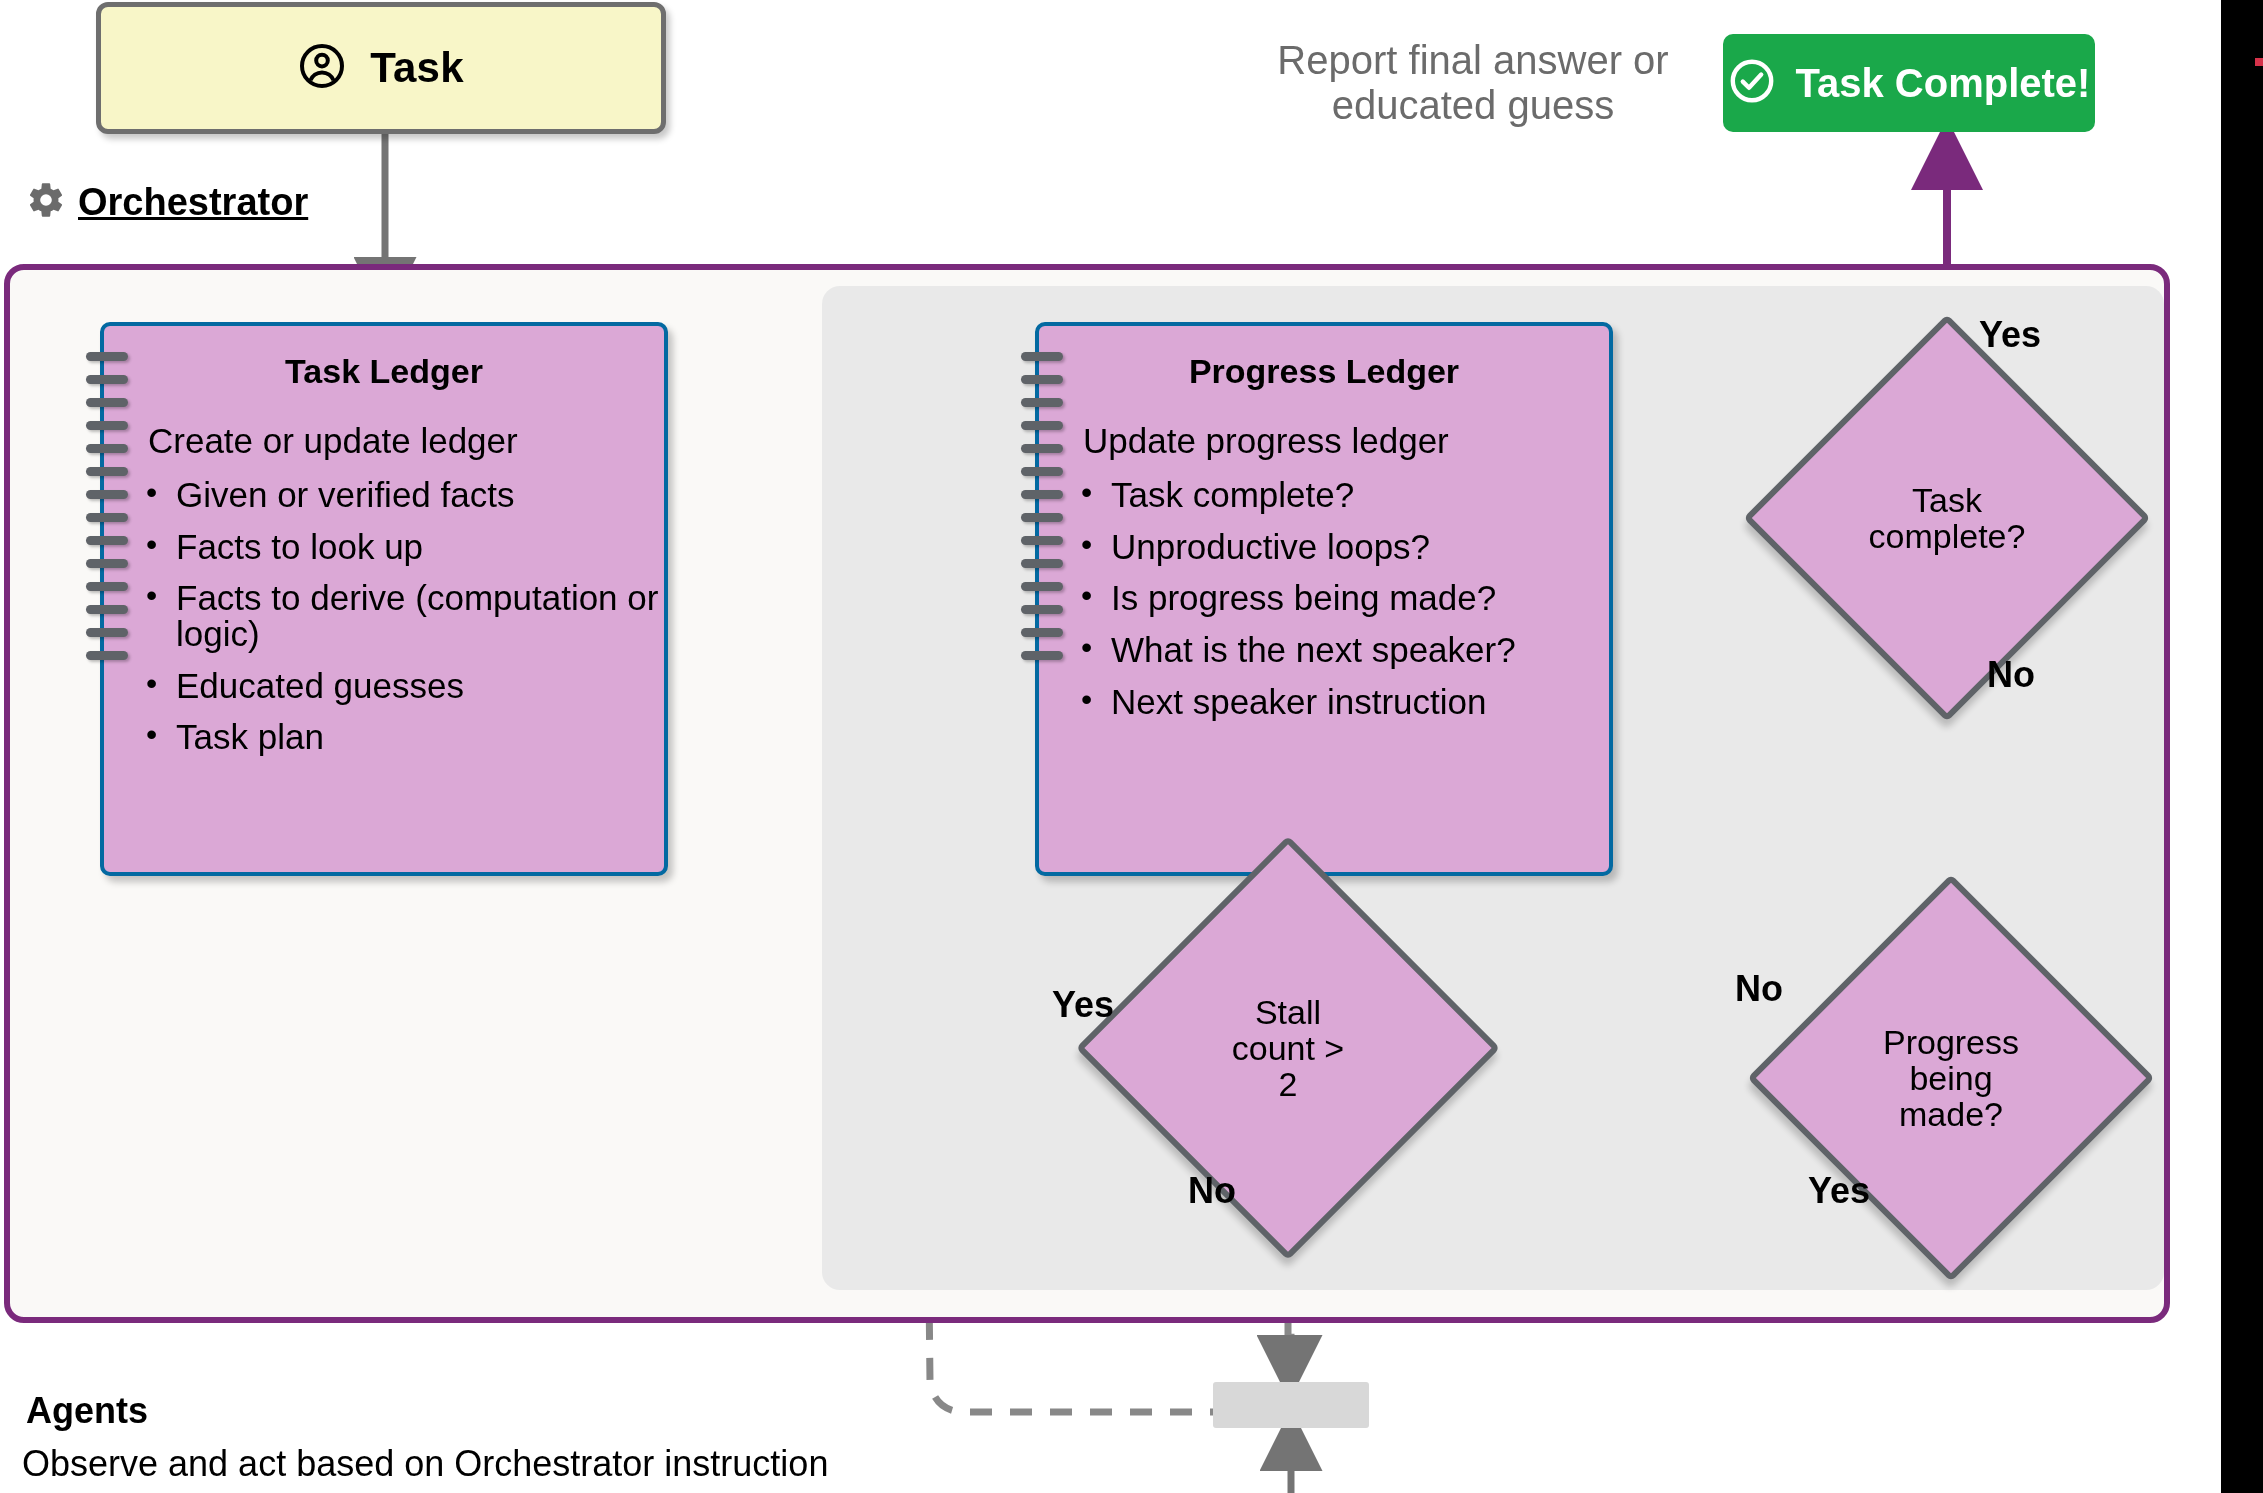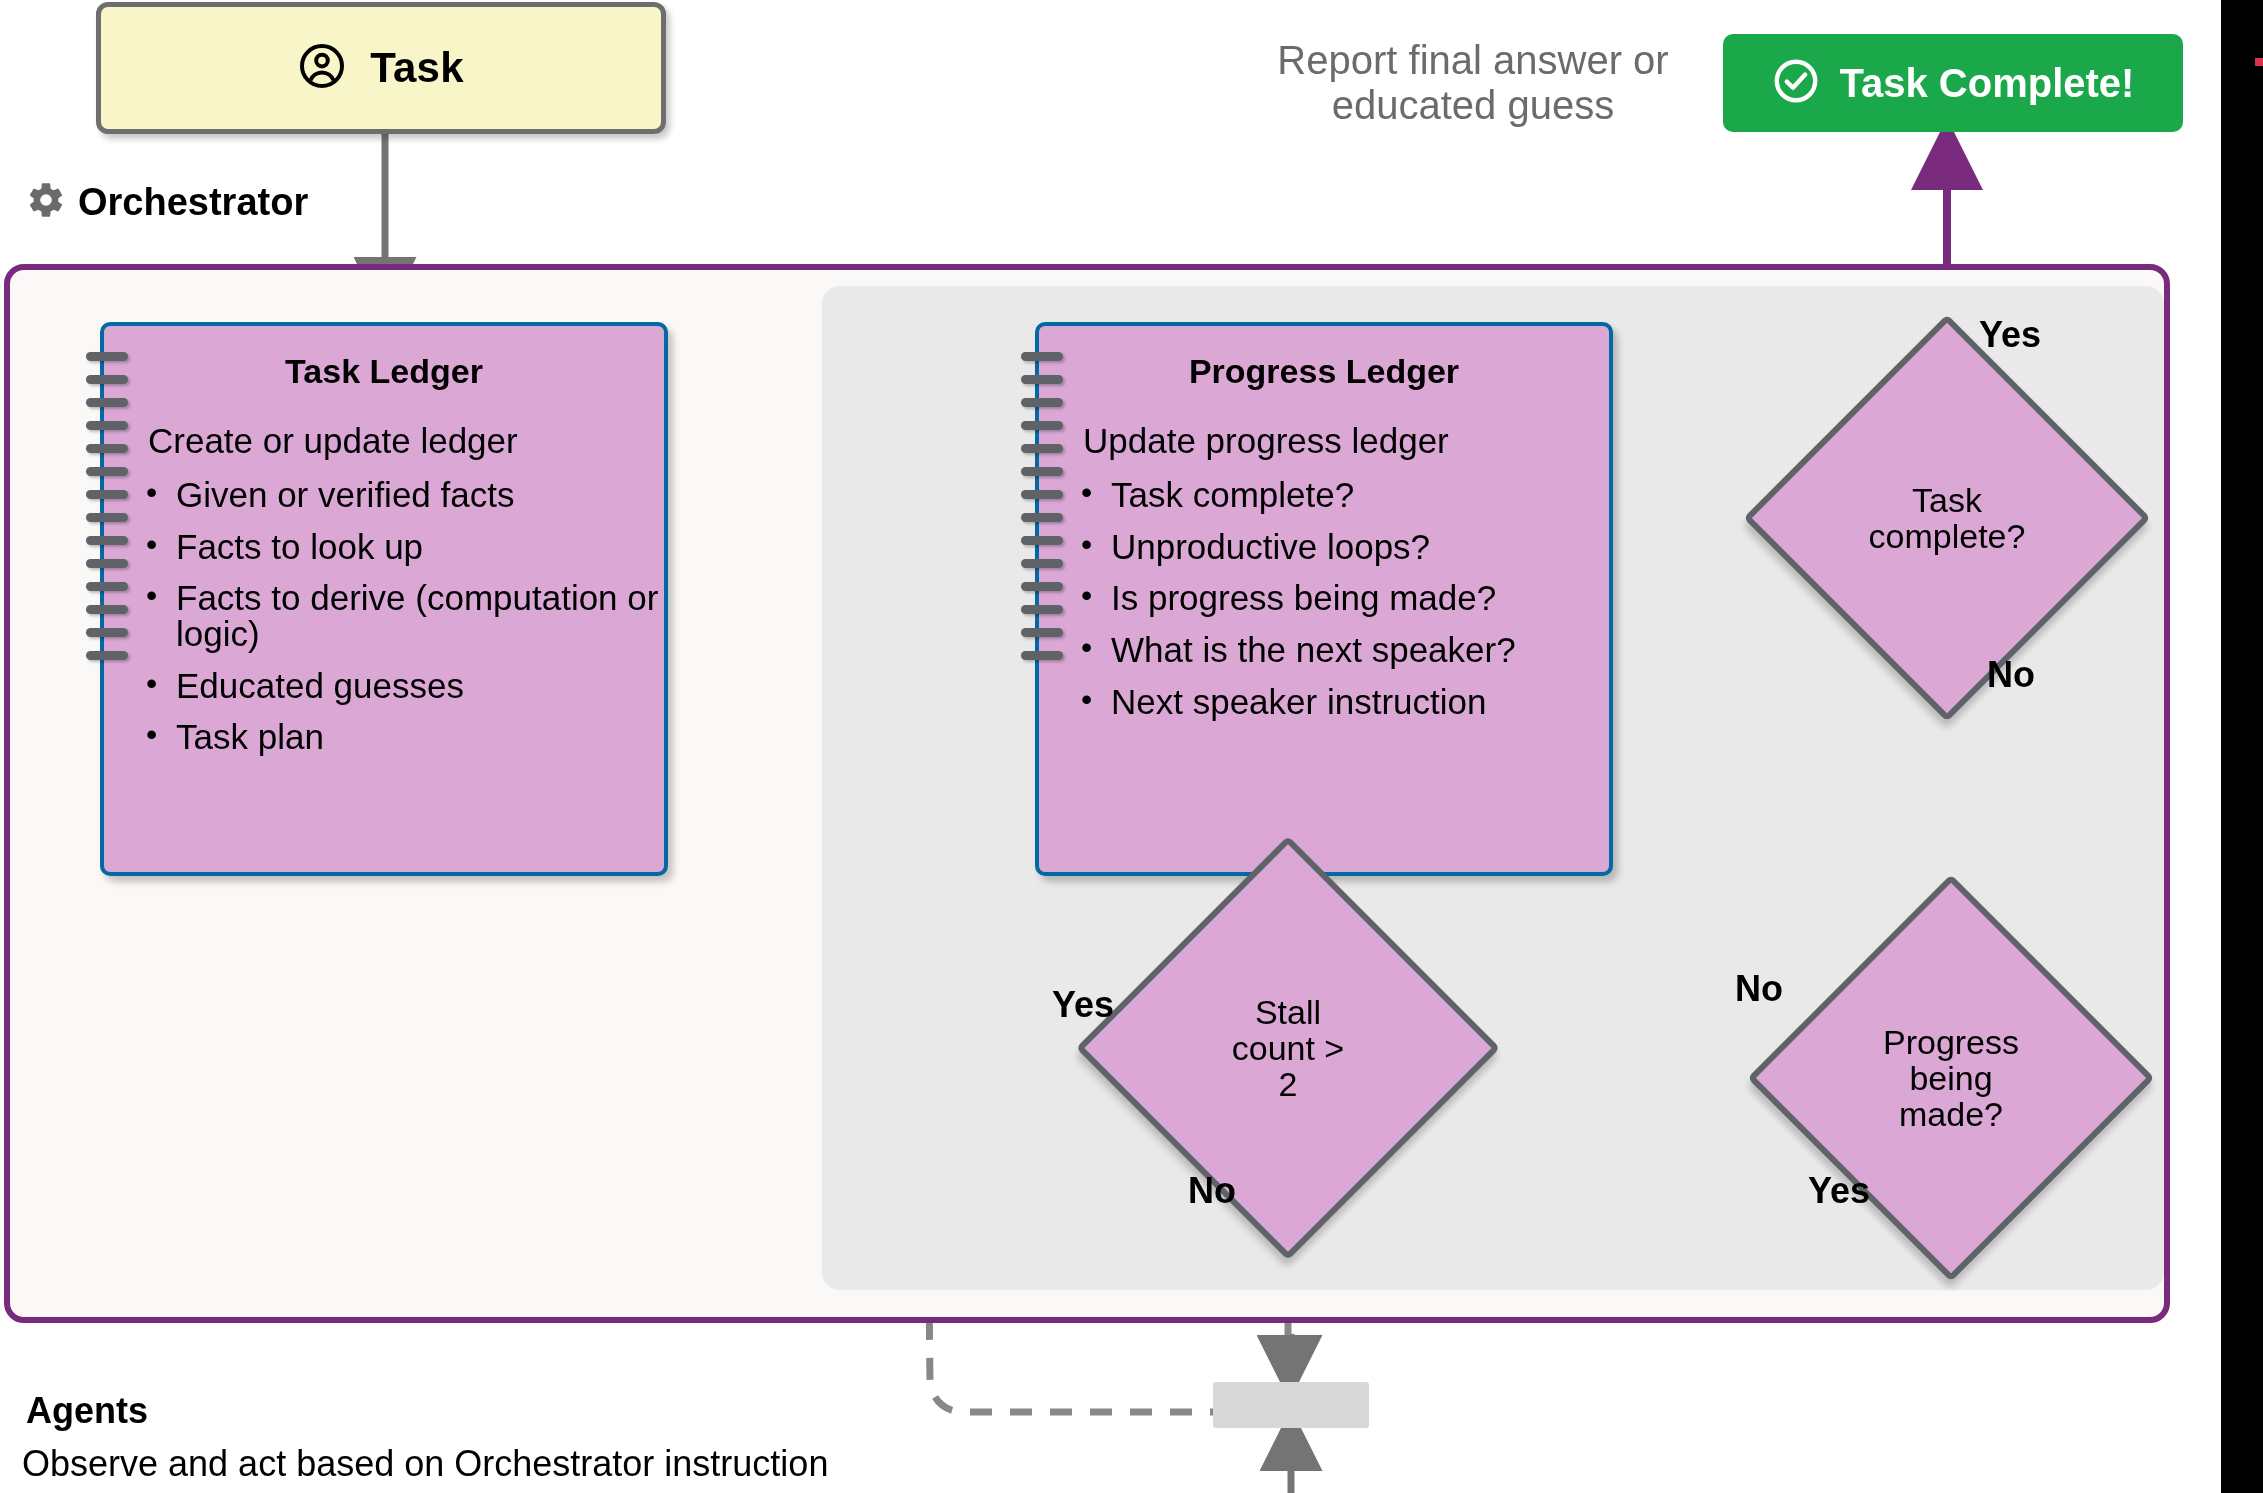--- a/index.html
+++ b/index.html
@@ -34,21 +34,21 @@
     font-size: 42px; font-weight: bold; color: #000;
     letter-spacing: .2px;
   }
 
   
   .orch-caption {
     position: absolute; left: 26px; top: 180px;
     display: flex; align-items: center; gap: 12px;
   }
   .orch-caption .label {
-    font-size: 38px; font-weight: bold; color: #000;
+    font-size: 38px; font-weight: bold; color: #000; text-decoration: underline;
   }
 
   
   .orch-panel {
     position: absolute;
     left: 4px; top: 264px;
     width: 2166px; height: 1059px;
     background: #faf9f7;
     border: 6px solid #7a2a7c;
     border-radius: 20px;
@@ -161,21 +161,21 @@
     left: 1238px; top: 38px;
     width: 470px;
     text-align: center;
     font-size: 40px;
     line-height: 1.12;
     color: #6b6b6b;
   }
   .complete-badge {
     position: absolute;
     left: 1723px; top: 34px;
-    width: 460px; height: 98px;
+    width: 372px; height: 98px;
     background: #1aa84a;
     border-radius: 10px;
     display: flex; align-items: center; justify-content: center;
     gap: 20px;
     box-sizing: border-box;
   }
   .complete-badge .label {
     font-size: 40px; font-weight: bold; color: #fff;
   }
 

